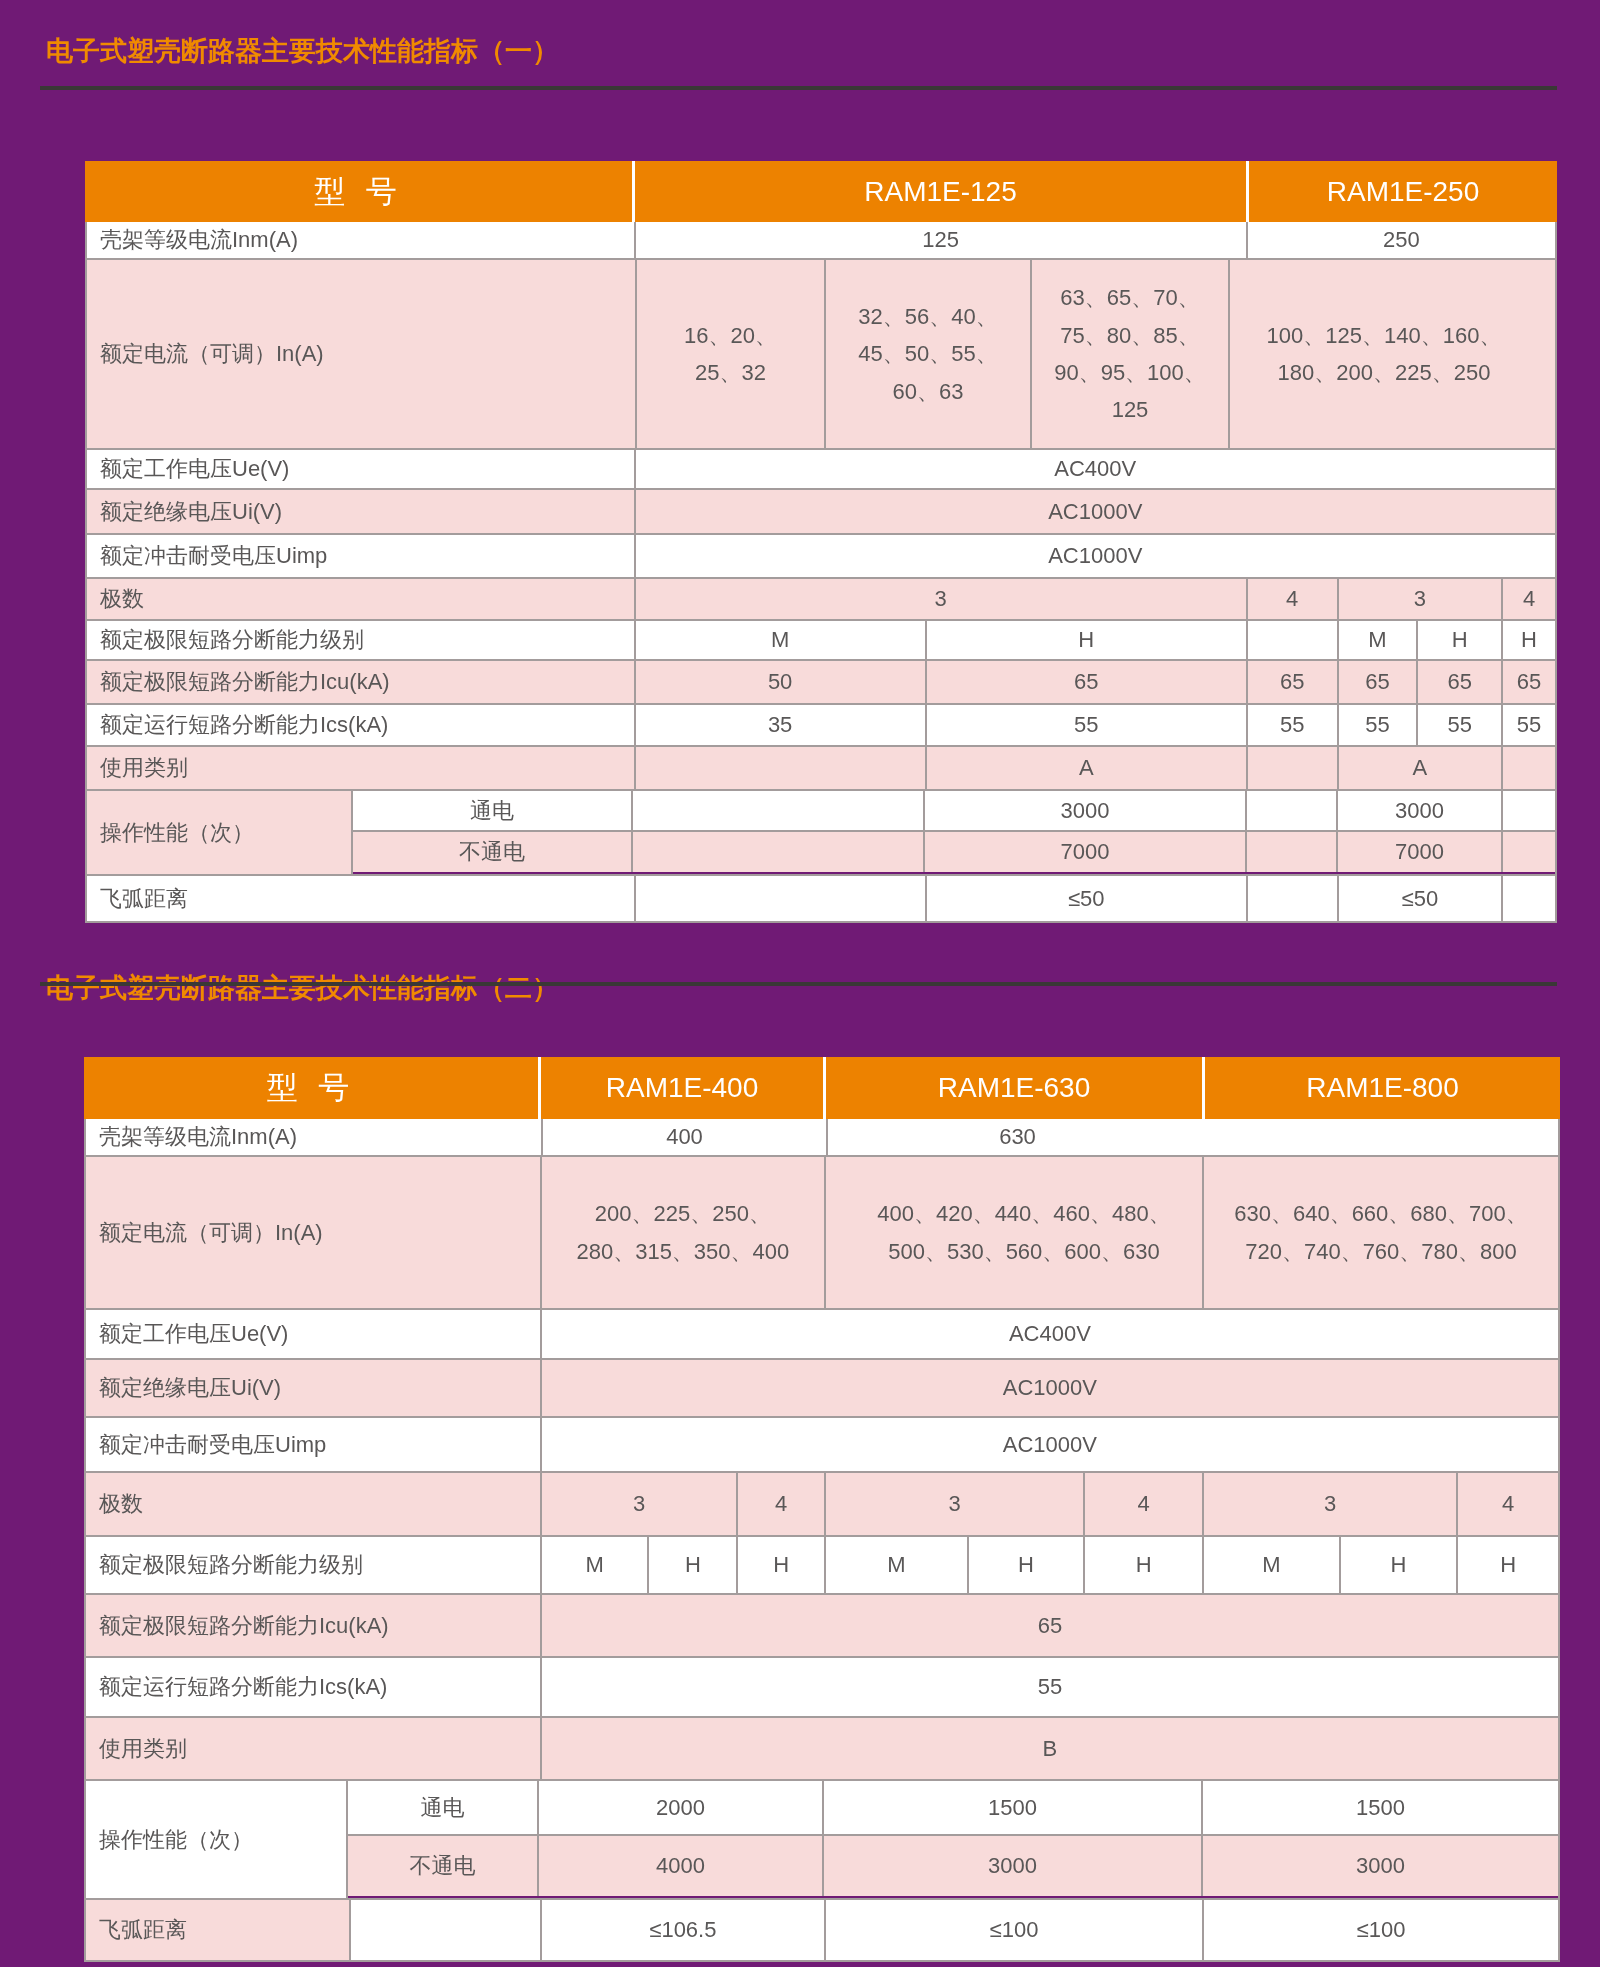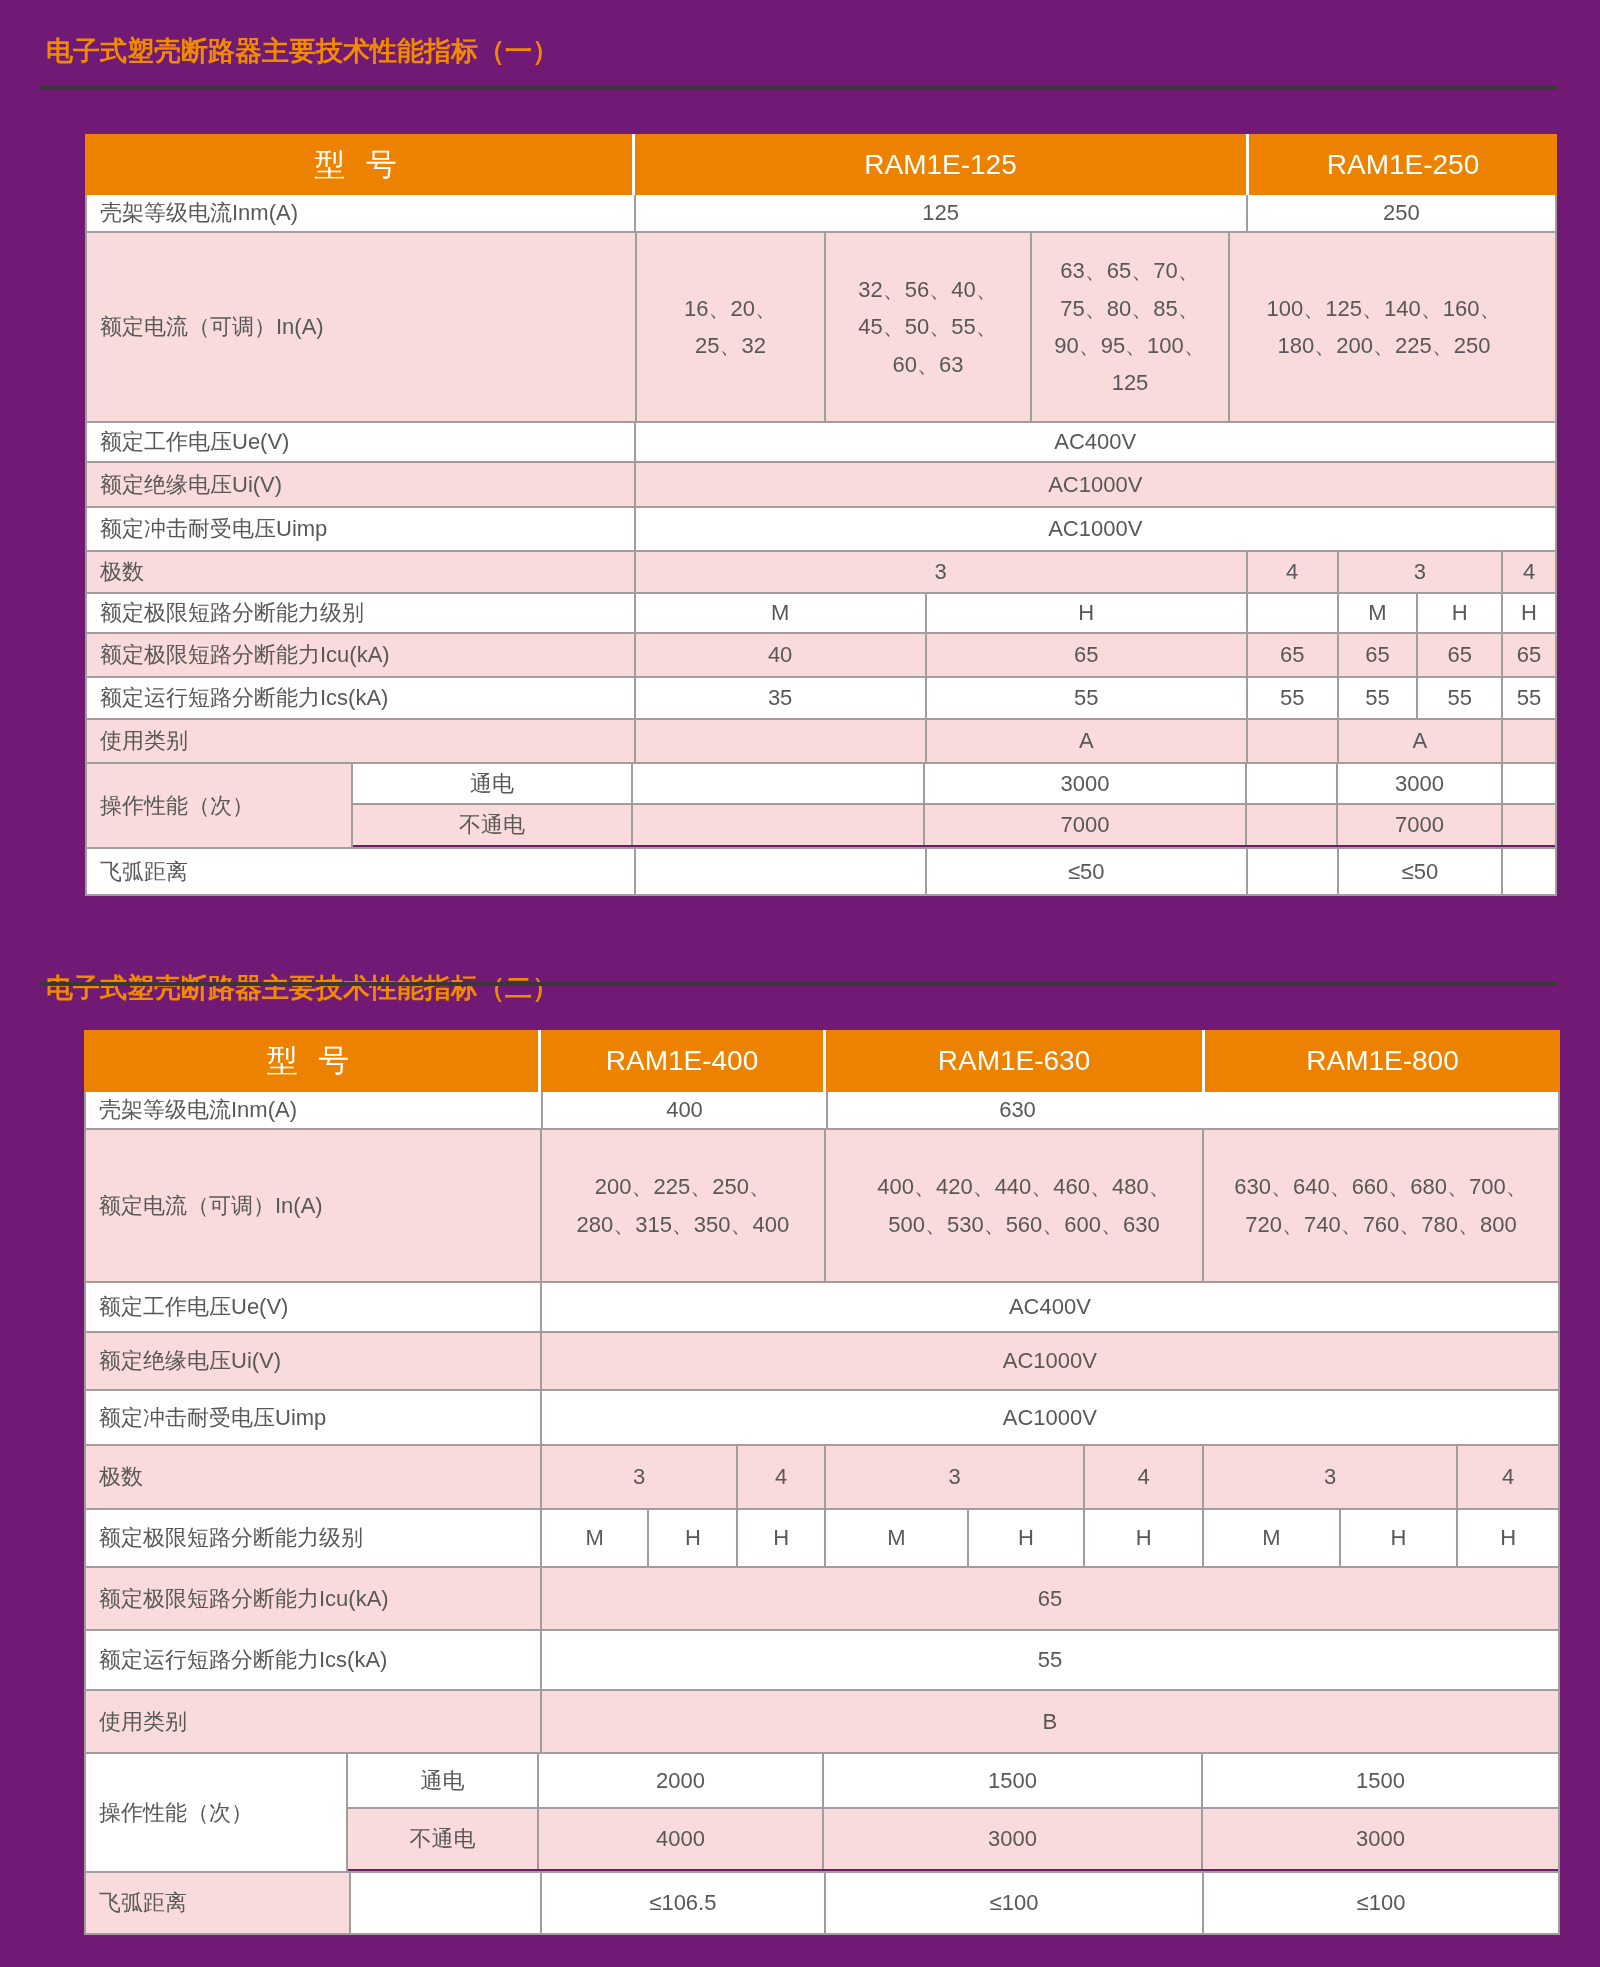--- a/index.html
+++ b/index.html
@@ -33,20 +33,21 @@
   .divider{
     position:absolute;
     left:40px;
     width:1517px;
     height:4px;
     background:var(--dark-line);
   }
   .spec-table{
     position:absolute;
     box-sizing:border-box;
+    margin-top:27px;
   }
   .hrow{
     display:flex;
     box-sizing:border-box;
   }
   .hcell{
     box-sizing:border-box;
     background:var(--orange);
     color:#ffffff;
     display:flex;
@@ -164,21 +165,21 @@
             <div class="cell label" style="width: 550px;">额定极限短路分断能力级别</div>
             <div class="cell" style="width: 292px;">M</div>
             <div class="cell" style="width: 322px;">H</div>
             <div class="cell" style="width: 91px;"></div>
             <div class="cell" style="width: 80px;">M</div>
             <div class="cell" style="width: 85px;">H</div>
             <div class="cell" style="width: 52px;">H</div>
           </div>
           <div class="row pink" style="height: 44px;">
             <div class="cell label" style="width: 550px;">额定极限短路分断能力Icu(kA)</div>
-            <div class="cell" style="width: 292px;">40</div>
+            <div class="cell" style="width: 292px;">50</div>
             <div class="cell" style="width: 322px;">65</div>
             <div class="cell" style="width: 91px;">65</div>
             <div class="cell" style="width: 80px;">65</div>
             <div class="cell" style="width: 85px;">65</div>
             <div class="cell" style="width: 52px;">65</div>
           </div>
           <div class="row white" style="height: 42px;">
             <div class="cell label" style="width: 550px;">额定运行短路分断能力Ics(kA)</div>
             <div class="cell" style="width: 292px;">35</div>
             <div class="cell" style="width: 322px;">55</div>

